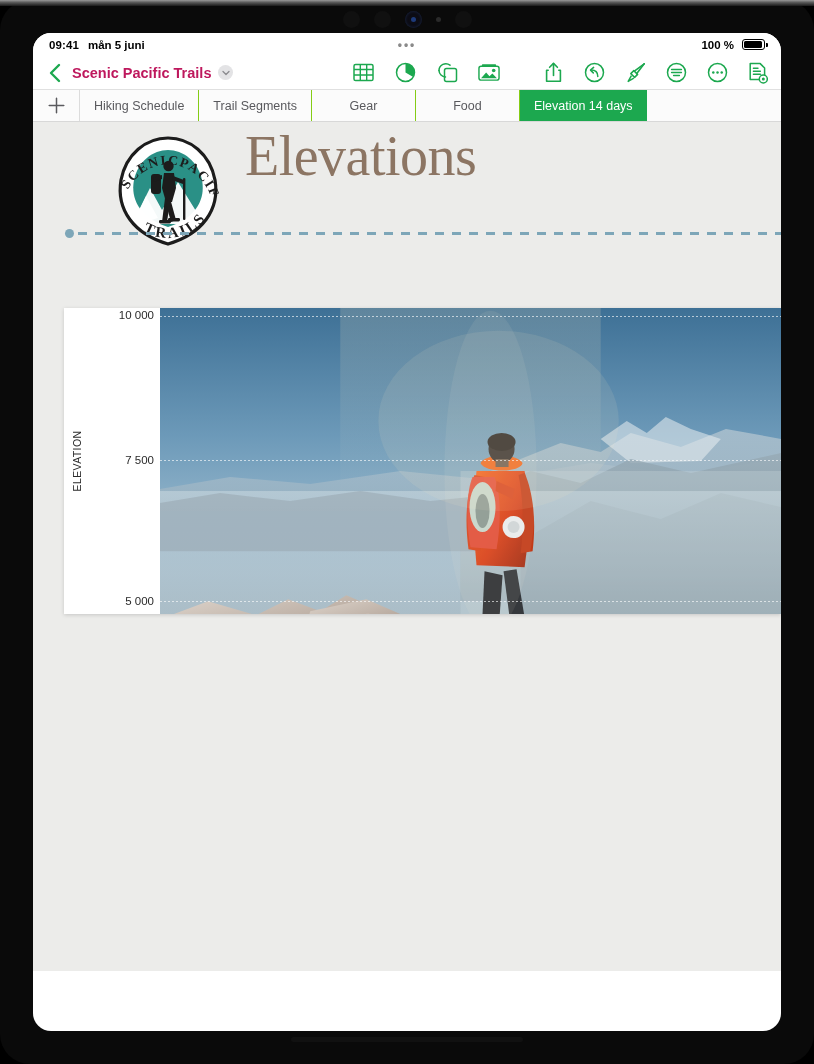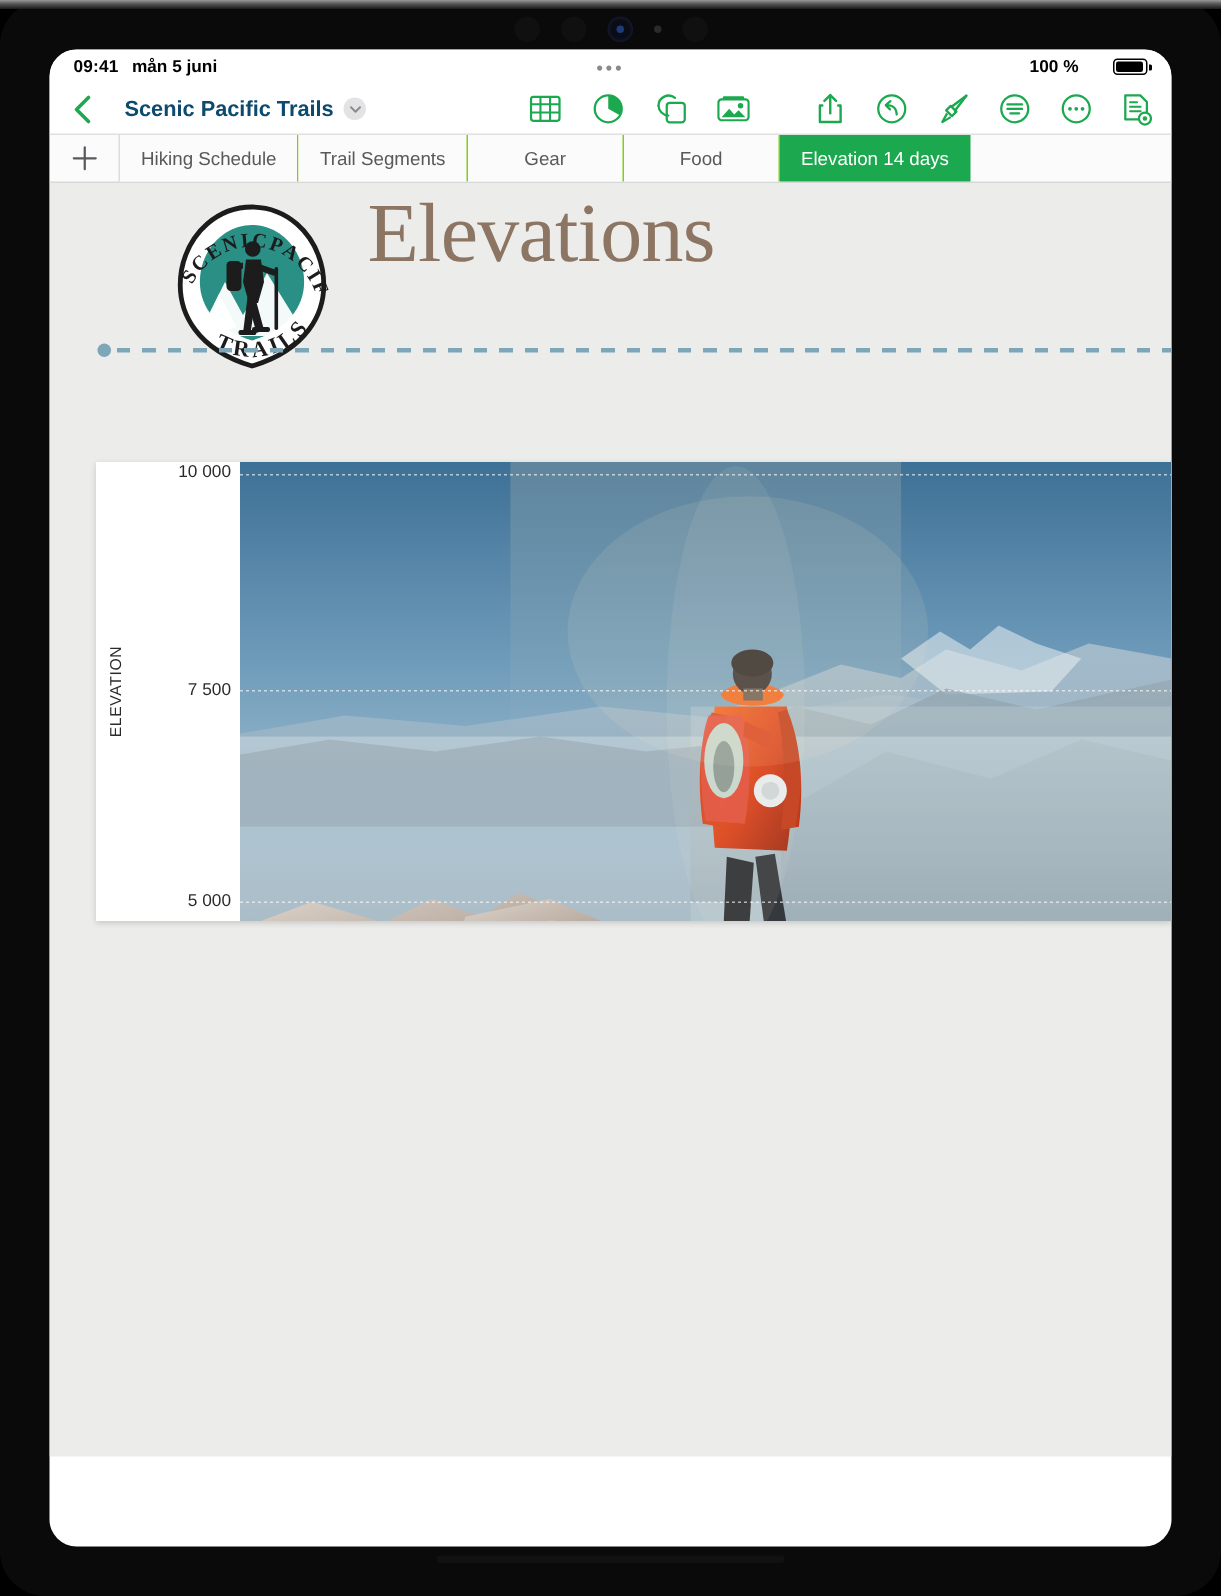--- a/index.html
+++ b/index.html
@@ -74,21 +74,21 @@
     text-align: center;
     color: #8a8a8a;
     font-size: 12px;
     letter-spacing: 2px;
     line-height: 0;
   }
   #status-right {
     margin-left: auto;
     display: flex;
     align-items: center;
-    gap: 23px;
+    gap: 8px;
     z-index: 2;
   }
   #battery-pct { font-size: 11.5px; font-weight: bold; }
   #battery-icon {
     position: relative;
     width: 23px; height: 11px;
     border: 1.2px solid #000;
     border-radius: 3px;
   }
   #battery-icon::after {
@@ -116,22 +116,22 @@
     border-bottom: 1px solid #e0e0e0;
   }
   #back-btn {
     width: 26px; height: 26px;
     display: flex; align-items: center; justify-content: center;
     cursor: pointer;
   }
   #doc-title {
     font-size: 14.5px;
     font-weight: bold;
-    color: #0c4a6e;
-    margin-left: 16px;
+    color: #be185d;
+    margin-left: 5px;
     white-space: nowrap;
   }
   #title-chevron {
     width: 15px; height: 15px;
     border-radius: 50%;
     background: #e3e3e5;
     margin-left: 7px;
     display: flex; align-items: center; justify-content: center;
     cursor: pointer;
   }

